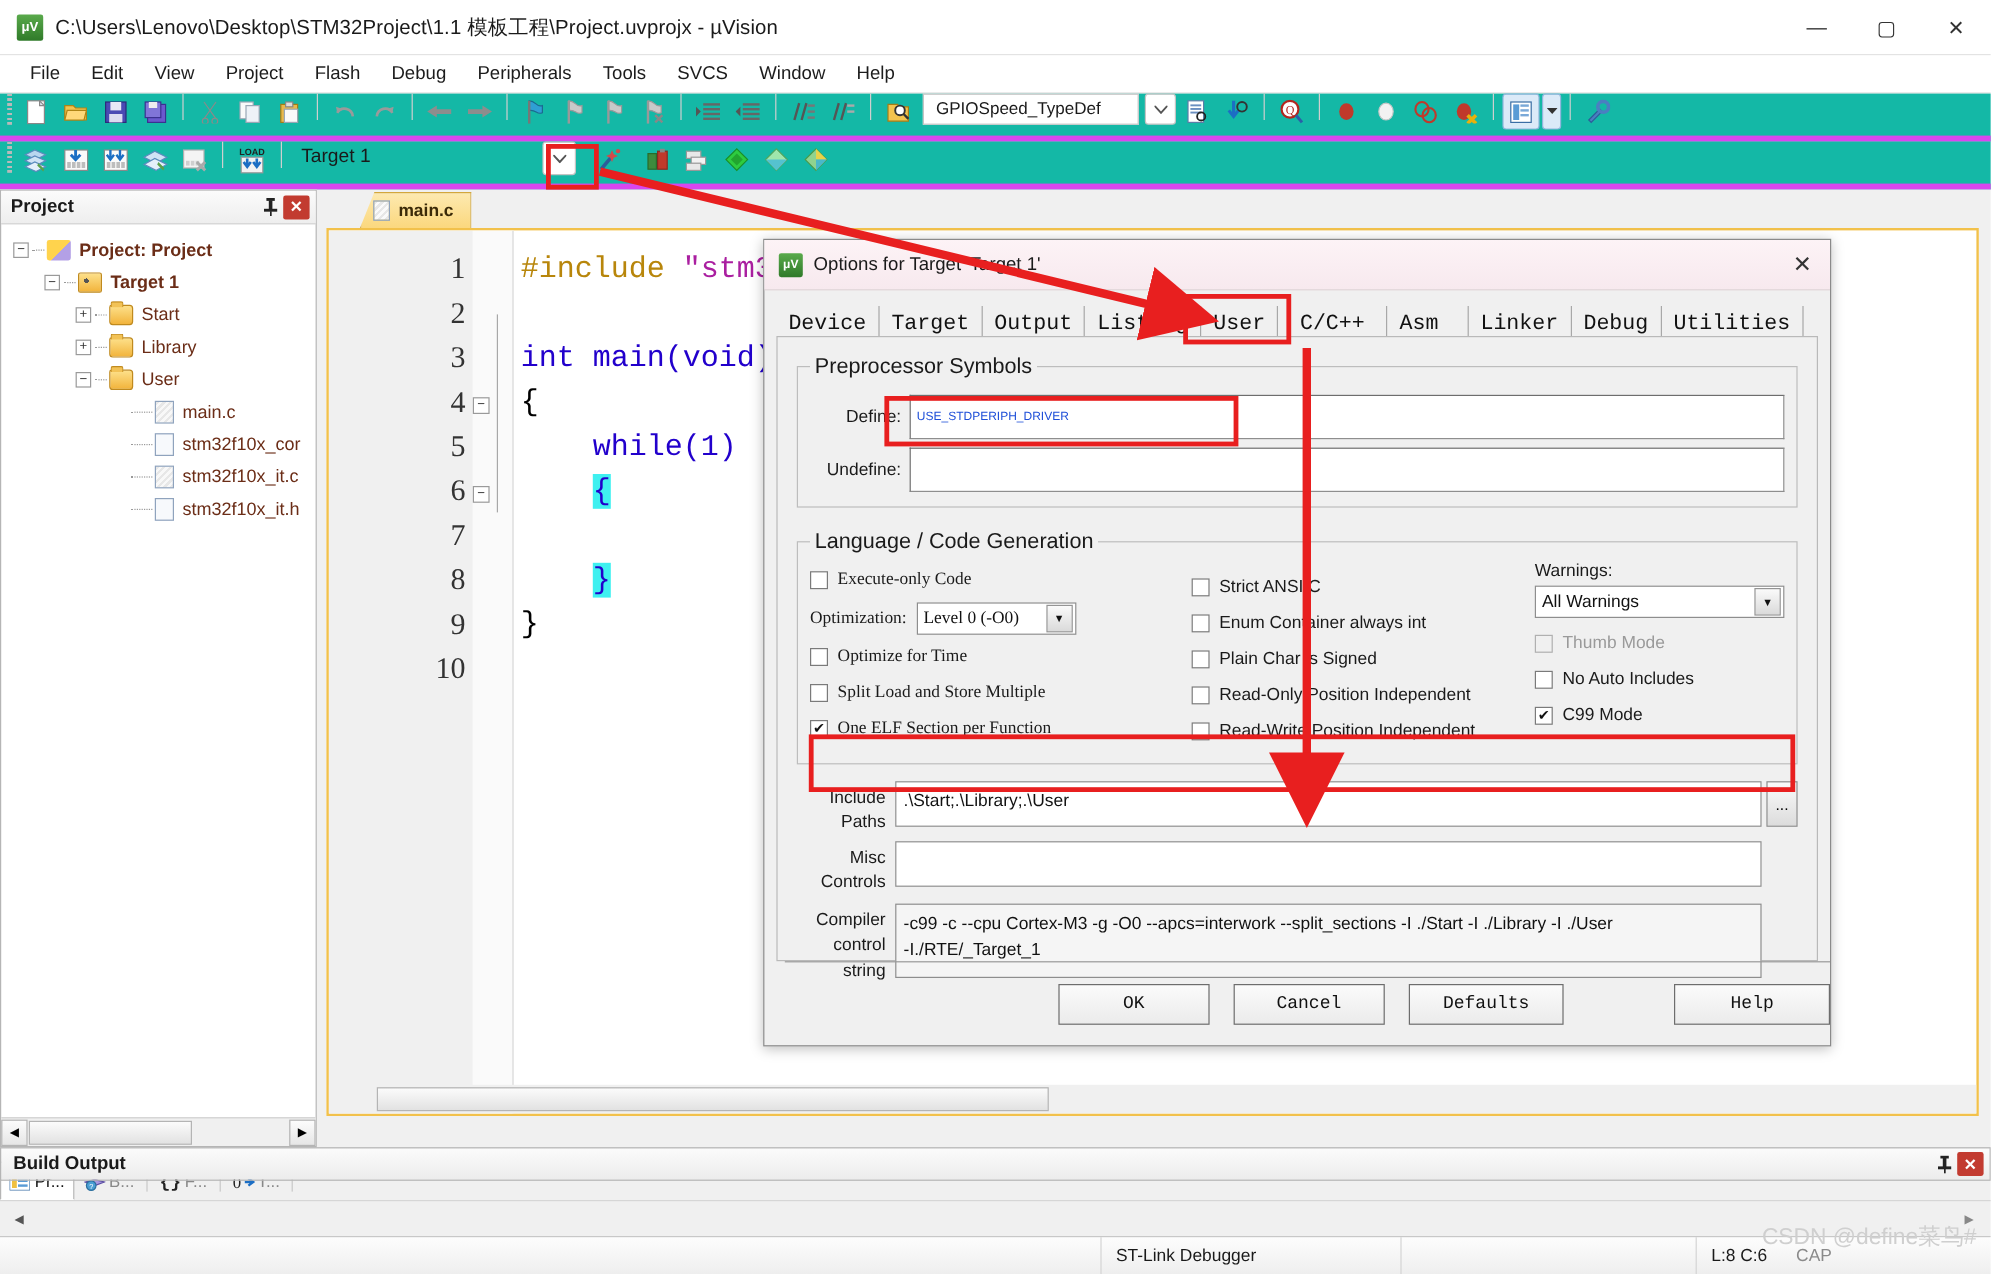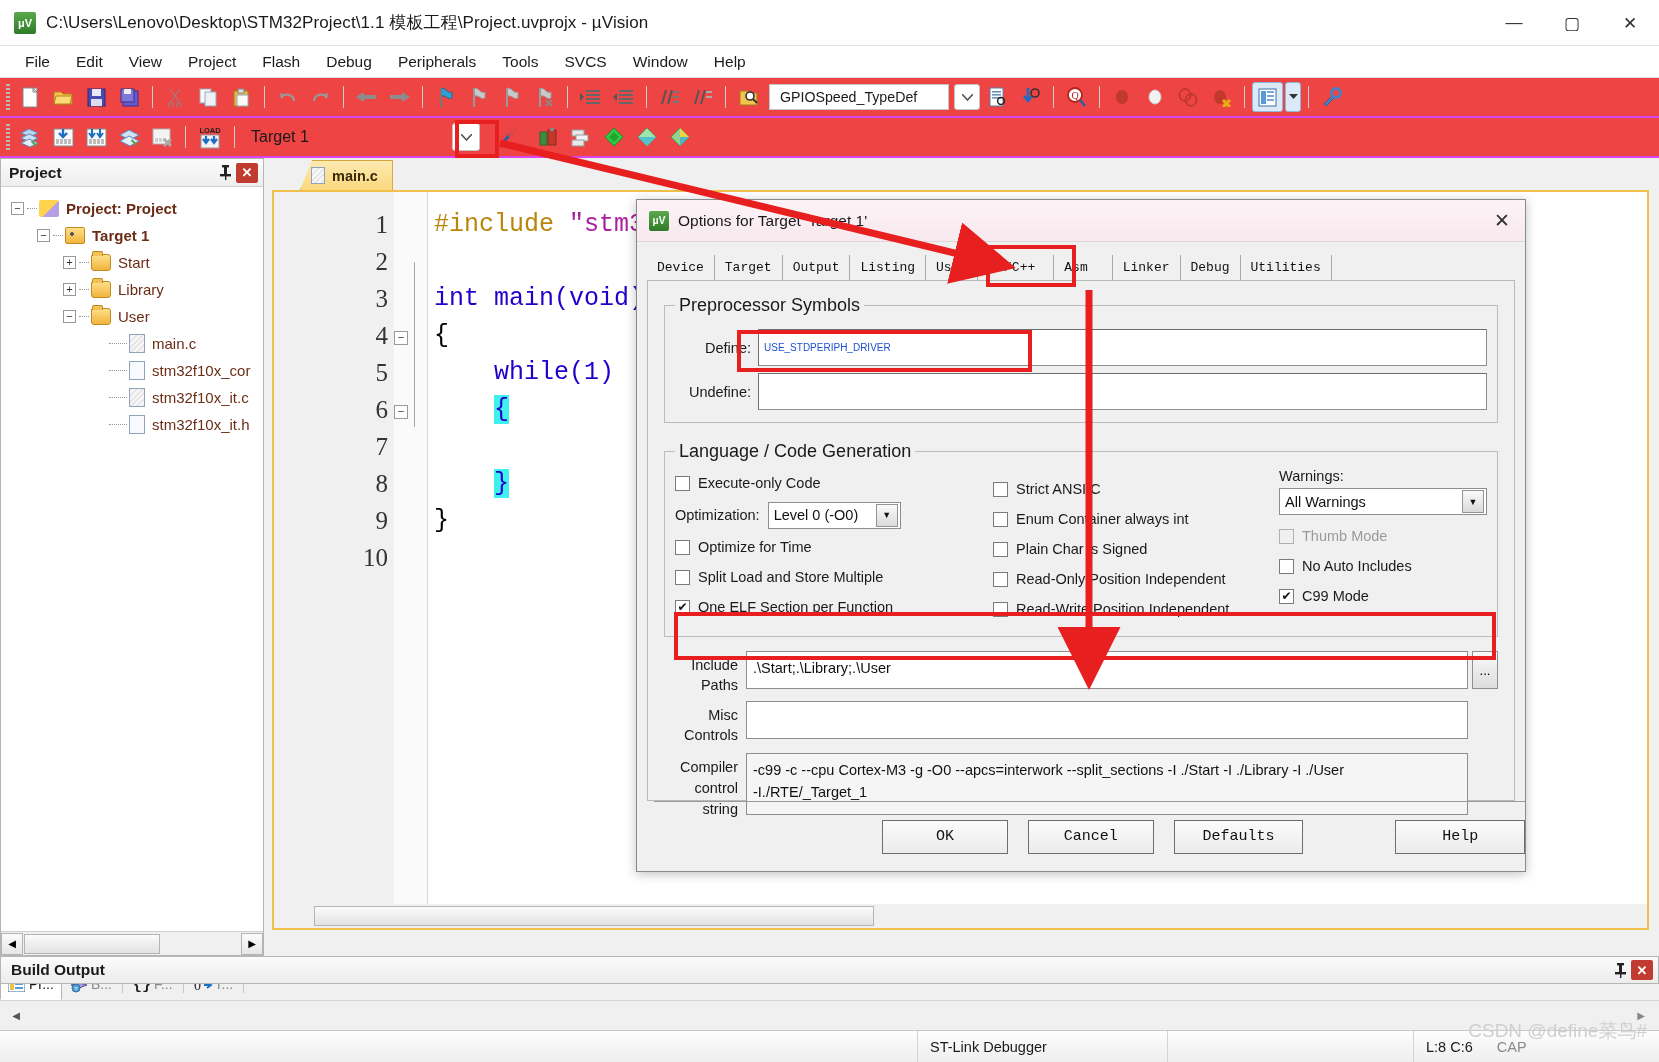--- a/index.html
+++ b/index.html
@@ -30,22 +30,22 @@
   .win-buttons { position:absolute; right:0; top:0; height:46px; display:flex; }
   .win-btn { width:58px; height:46px; display:flex;align-items:center;justify-content:center;
     font-size:17px; color:#333; }
 
   
   .menubar { height:32px; background:#ffffff; display:flex; align-items:center;
     padding-left:12px; border-bottom:1px solid #dcdcdc; }
   .menuitem { font-size:15.5px; color:#1c1c1c; padding:4px 13px; }
 
   
-  .toolbar { height:40px; background:#ef4444; display:flex; align-items:center;
-    border-bottom:2px solid #d946ef; padding-left:6px; }
+  .toolbar { height:40px; background:#14b8a6; display:flex; align-items:flex-start;
+    border-bottom:5px solid #d946ef; padding-left:6px; }
   .grip { width:4px; height:26px; margin-right:4px;
     background:repeating-linear-gradient(to bottom,#b9b9b9 0 2px, transparent 2px 4px); }
   .tb-btn { width:31px; height:30px; display:flex; align-items:center; justify-content:center;
      margin:0 1px; border:1px solid transparent; border-radius:3px; }
   .tb-sep { width:1px; height:22px; background:#cfcfcf; margin:0 6px; }
   .tb-combo { height:26px; border:1px solid #c4c4c4; background:#fff; display:flex;
      align-items:center; font-size:14.5px; color:#1a1a1a; padding:0 6px; }
   .tb-combo .lbl { flex:1; padding-left:4px; }
 
   
@@ -143,36 +143,36 @@
      background:#f0f0f0; border:1px solid #8a8a8a; box-shadow:0 2px 10px rgba(0,0,0,.25); }
   .dlg-title { height:42px; background:linear-gradient(#fdf3f6,#f7e9ee);
      display:flex; align-items:center; border-bottom:1px solid #e0d4d8; }
   .dlg-icon { width:20px;height:20px;margin-left:12px;margin-right:9px;
      background:linear-gradient(#5aaa4c,#2f7a29); border-radius:2px;
      color:#fff;font-size:10px;display:flex;align-items:center;justify-content:center;font-weight:bold;}
   .dlg-title .t { font-size:15.5px; color:#1a1a1a; flex:1; }
   .dlg-close { width:46px;height:42px;display:flex;align-items:center;justify-content:center;
      font-size:19px; color:#333; }
   .dlg-tabs { display:flex; margin:13px 0 0 10px; font-family:"Liberation Mono", monospace;
-     font-size:13px; color:#111; }
+     font-size:18px; color:#111; }
   .dtab { padding:5px 10px 6px 10px; border-right:1px solid #a8a8a8; }
   .dtab.sel { background:#f0f0f0; }
   .dlg-body { position:absolute; left:10px; right:10px; top:80px; bottom:70px;
      background:#f0f0f0; border:1px solid #b9b9b9; }
 
   fieldset.grp { border:1px solid #bdbdbd; margin:14px 16px 0 16px; padding:6px 10px 12px 10px; }
   fieldset.grp legend { font-size:18px; color:#1a1a1a; padding:0 4px; }
   .row { display:flex; align-items:center; margin-top:7px; }
   .lbl-r { width:76px; text-align:right; font-size:14.5px; color:#1a1a1a; margin-right:7px; }
   .txtin { flex:1; height:37px; background:#fff; border:1px solid #8e8e8e;
      border-top-color:#6d6d6d; border-left-color:#6d6d6d;
      font-size:10px; color:#1d4ed8; display:flex; align-items:center; padding-left:5px; }
 
   .cols { display:flex; }
-  .col1 { width:318px; }
+  .col1 { width:318px;font-family:Liberation Serif, serif; }
   .col2 { width:286px; }
   .col3 { flex:1; }
   .ck { display:flex; align-items:center; height:30px; font-size:14.5px; color:#1a1a1a; }
   .ck .box { width:15px;height:15px;background:#fff;border:1px solid #7a7a7a;
      margin-right:8px; display:flex;align-items:center;justify-content:center;
      font-size:12px; color:#111; line-height:1; flex:none;}
   .ck.dis { color:#9a9a9a; }
   .ck.dis .box { background:#f0f0f0; border-color:#b0b0b0; }
   .sel-box { height:27px; background:#fff; border:1px solid #8e8e8e;
      display:flex; align-items:center; font-size:14.5px; color:#111; padding-left:5px; }

